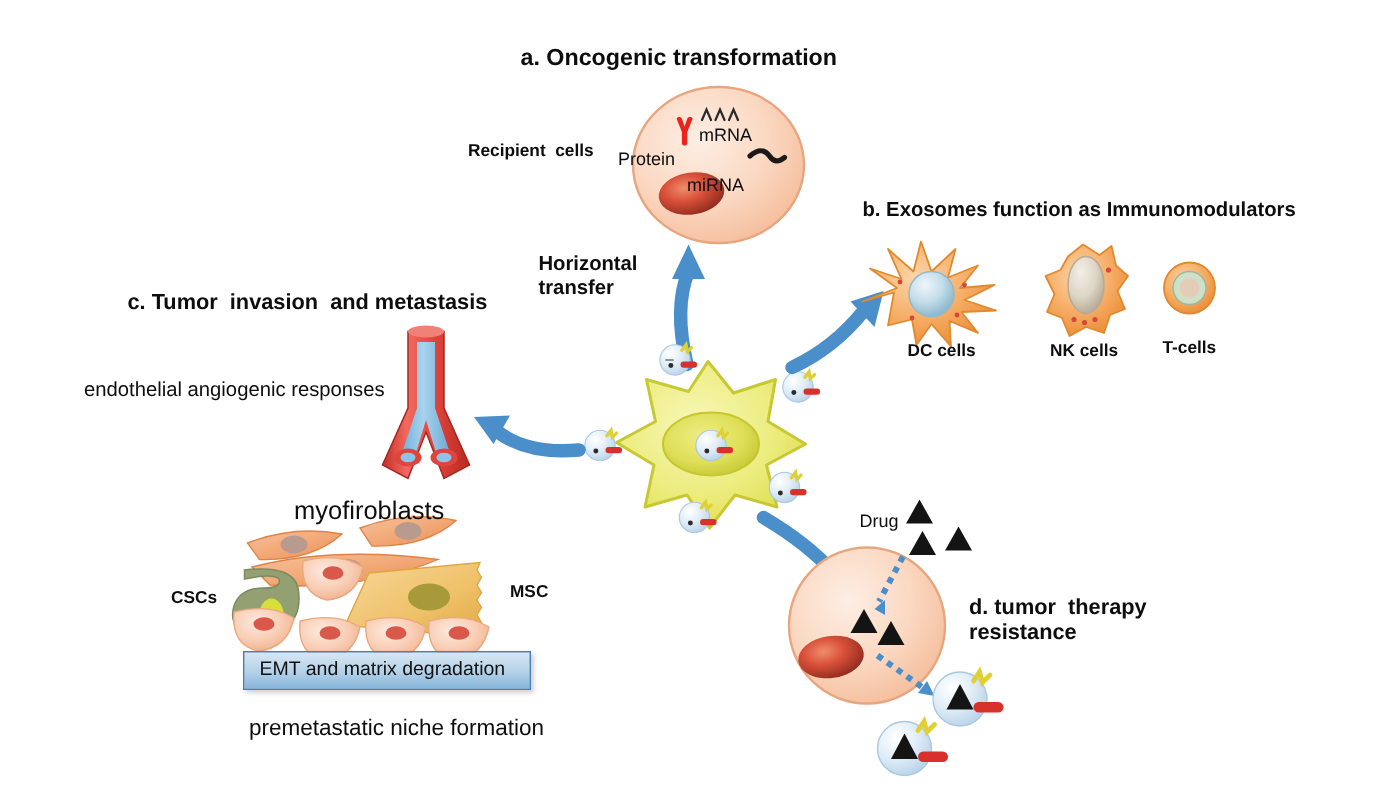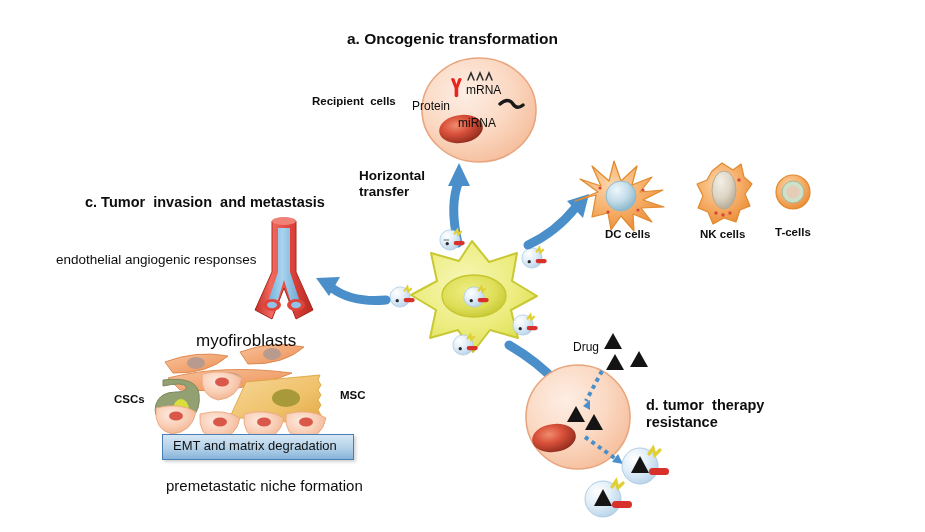--- a/index.html
+++ b/index.html
@@ -306,20 +306,21 @@
 
   <div class="lbl" style="left:412px;top:99px;font-size:12px;">Protein</div>
 
   <div class="lbl" style="left:466px;top:83px;font-size:12px;">mRNA</div>
 
   <div class="lbl" style="left:458px;top:116px;font-size:12px;">miRNA</div>
 
   <div class="lbl bold" style="left:359px;top:168px;font-size:13.5px;">Horizontal
 transfer</div>
 
+  <div class="lbl bold" style="left:575px;top:132px;font-size:13.5px;">b. Exosomes function as Immunomodulators</div>
 
   <div class="lbl bold" style="left:605px;top:228px;font-size:11.5px;">DC cells</div>
 
   <div class="lbl bold" style="left:700px;top:228px;font-size:11.5px;">NK cells</div>
 
   <div class="lbl bold" style="left:775px;top:226px;font-size:11.5px;">T-cells</div>
 
   <div class="lbl" style="left:56px;top:252px;font-size:13.5px;">endothelial angiogenic responses</div>
 
   <div class="lbl bold" style="left:85px;top:194px;font-size:14.5px;">c. Tumor  invasion  and metastasis</div>

